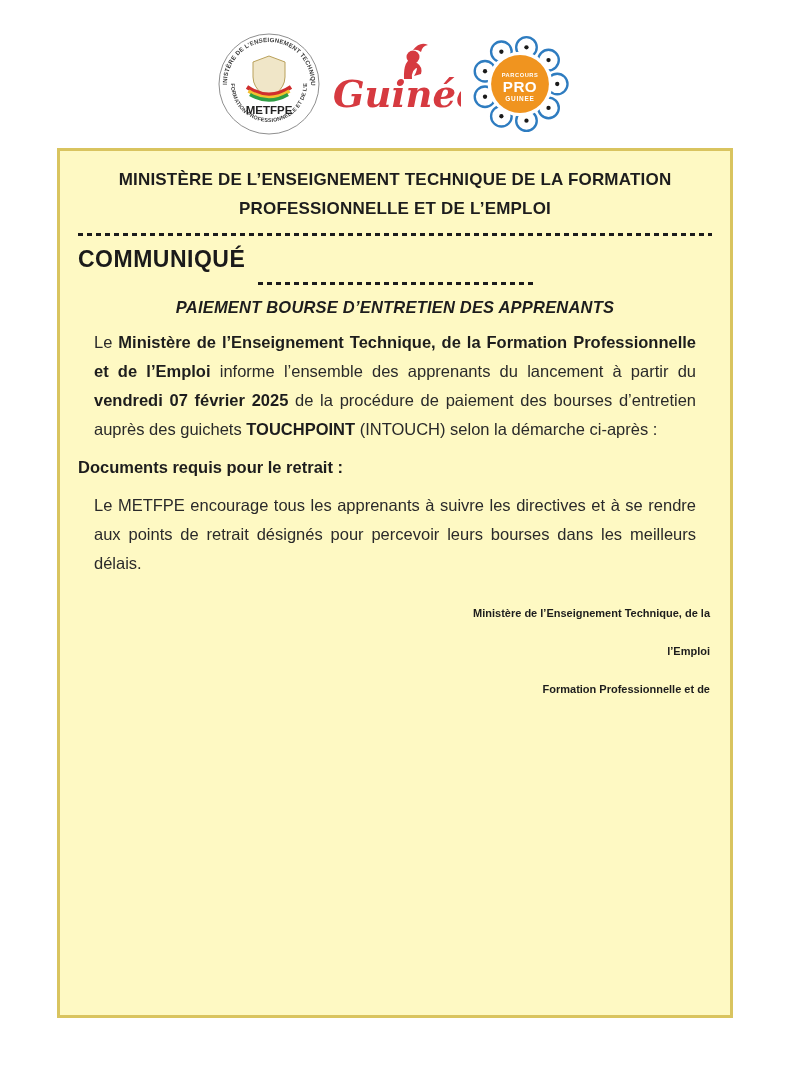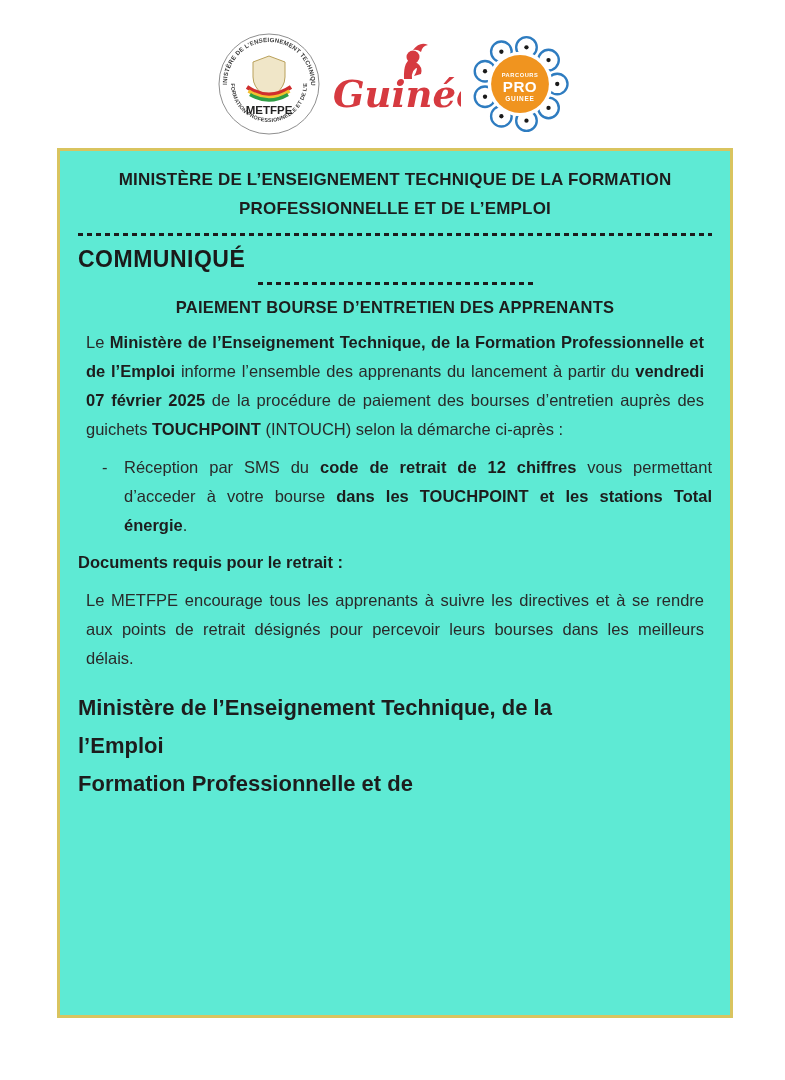--- a/index.html
+++ b/index.html
@@ -15,21 +15,21 @@
   .logo-row {
     position:absolute; top:32px; left:0; width:785px;
     display:flex; justify-content:center; align-items:center; gap:10px;
   }
   .logo { flex:0 0 auto; }
 
   
   .doc-box {
     position:absolute; left:57px; top:148px; width:676px; min-height:870px;
     border:3px solid #d9c45f;
-    background:#5eead4;
+    background:#fef9c3;
     padding:10px 18px 18px 18px;
   }
 
   .ministry-heading {
     font-weight:bold; font-size:17px; line-height:29px;
     text-align:center; color:#1d1d1d;
     max-width:580px; margin:4px auto 0 auto;
     letter-spacing:0.2px;
   }
 
@@ -43,25 +43,26 @@
   .communique-title {
     font-weight:bold; font-size:23px; line-height:30px;
     text-align:left; color:#1a1a1a; margin:6px 0 4px 0;
     letter-spacing:0.5px;
   }
 
   .subject-title {
     font-weight:bold; font-size:16.5px; line-height:24px;
     text-align:center; color:#1d1d1d; margin:10px 0 0 0;
     letter-spacing:0.2px;
+    font-style:italic;
   }
 
   p.body-par {
     font-size:16.5px; line-height:29px;
-    text-align:justify; margin:9px 8px;
+    text-align:justify; margin:9px 16px;
   }
   .b { font-weight:bold; color:#1d1d1d; }
 
   ul.step-list { list-style:none; margin:4px 0 8px 0; padding-left:46px; }
   ul.step-list li {
     position:relative; font-size:16.5px; line-height:29px;
     text-align:justify; margin-bottom:4px;
   }
   ul.step-list li::before { content:"-"; position:absolute; left:-22px; top:0; }
 
@@ -80,22 +81,22 @@
   }
   .red-numbers { color:#e03336; font-weight:bold; }
 
   .docs-heading {
     font-weight:bold; font-size:16.5px; line-height:29px;
     color:#1d1d1d; margin:8px 0 4px 0;
   }
 
   .signature {
     margin-top:16px; padding-right:2px;
-    text-align:left; font-weight:bold; color:#1d1d1d;
-    font-size:22px;
+    text-align:right; font-weight:bold; color:#1d1d1d;
+    font-size:11px;
   }
   .signature div { line-height:38px; }
 </style>
 </head>
 <body>
 
 <div class="logo-row">
 
   <div class="logo">
     <svg width="104" height="104" viewBox="0 0 104 104">
@@ -173,23 +174,20 @@
 
   <div class="dash-line short"></div>
 
   <div class="subject-title">PAIEMENT BOURSE D’ENTRETIEN DES APPRENANTS</div>
 
   <p class="body-par">
     <span>Le </span><span class="b">Ministère de l’Enseignement Technique, de la Formation Professionnelle et de l’Emploi</span><span> informe l’ensemble des apprenants du lancement à partir du </span><span class="b">vendredi 07 février 2025</span><span> de la procédure de paiement des bourses d’entretien auprès  des guichets </span><span class="b">TOUCHPOINT</span><span>  (INTOUCH) selon la démarche ci-après :</span>
   </p>
 
   <ul class="step-list">
-    <li>
-      <span>Réception par SMS du </span><span class="b">code de retrait de 12 chiffres</span><span> vous permettant d’acceder à votre bourse </span><span class="b">dans les TOUCHPOINT et les stations Total énergie</span><span>.</span>
-    </li>
   </ul>
 
 
   <div class="docs-heading">Documents requis pour le retrait :</div>
 
 
   <p class="body-par">Le METFPE encourage tous les apprenants à suivre les directives et à se rendre aux points de retrait désignés pour percevoir leurs bourses dans les meilleurs délais.</p>
 
   <div class="signature">
     <div>Ministère de l’Enseignement Technique, de la</div>

